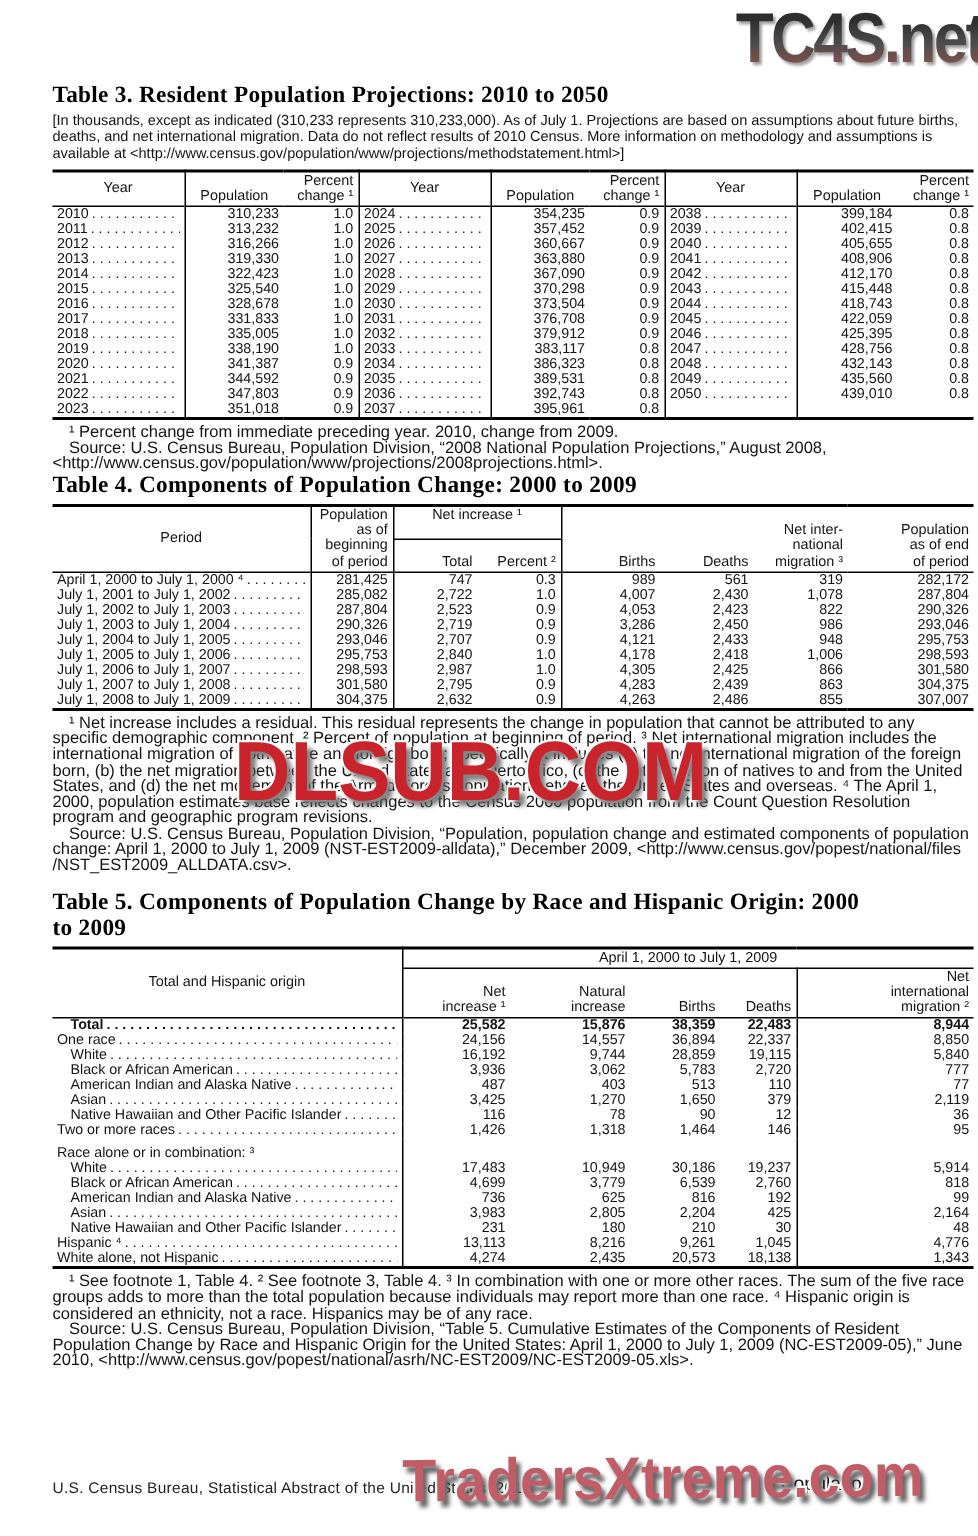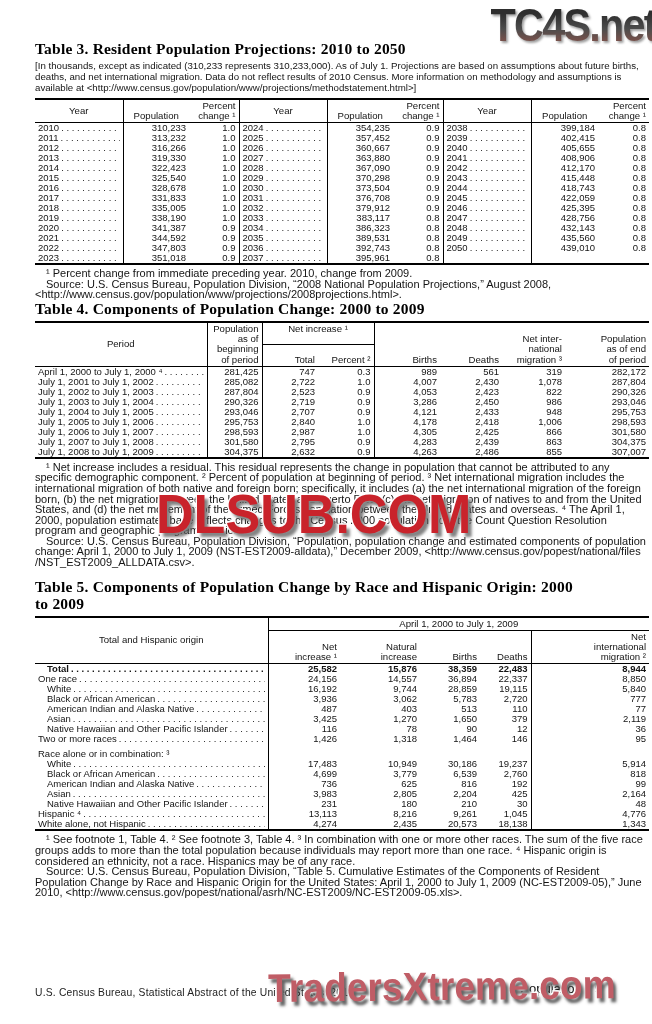--- a/index.html
+++ b/index.html
@@ -1,18 +1,18 @@
 <!DOCTYPE html>
 <html><head>
 <meta charset="utf-8">
 <style>
   html,body{margin:0;padding:0;background:#e8e8e8}
   .page{position:relative;width:652px;height:1024px;background:#fff;overflow:hidden;
         font-family:"Liberation Sans","DejaVu Sans",sans-serif;color:#141414}
-  .content{position:absolute;left:35px;top:0;width:614px}
+  .content{position:absolute;left:35px;top:15px;width:614px}
   .ttl{font-family:"Liberation Serif","DejaVu Serif",serif;font-weight:bold;font-size:15.5px;
        line-height:17px;margin:0 0 4px 0;color:#000;letter-spacing:.2px}
   .ttl3{margin-top:40px}
   .ttl4{}
   .ttl5{margin-top:10px;width:548px}
   .note{font-size:9.7px;line-height:10.9px;margin:0 0 4px 0}
   table{border-collapse:collapse;table-layout:fixed;width:614px}
   .tbl{border-top:2px solid #000;border-bottom:2px solid #000;margin:0 0 3px 0}
   .tbl td{font-size:9.5px;line-height:10px;padding:0 3px;overflow:hidden;white-space:nowrap}
   .tbl thead td{font-size:9.6px;line-height:10.2px;white-space:pre-line;vertical-align:bottom;

